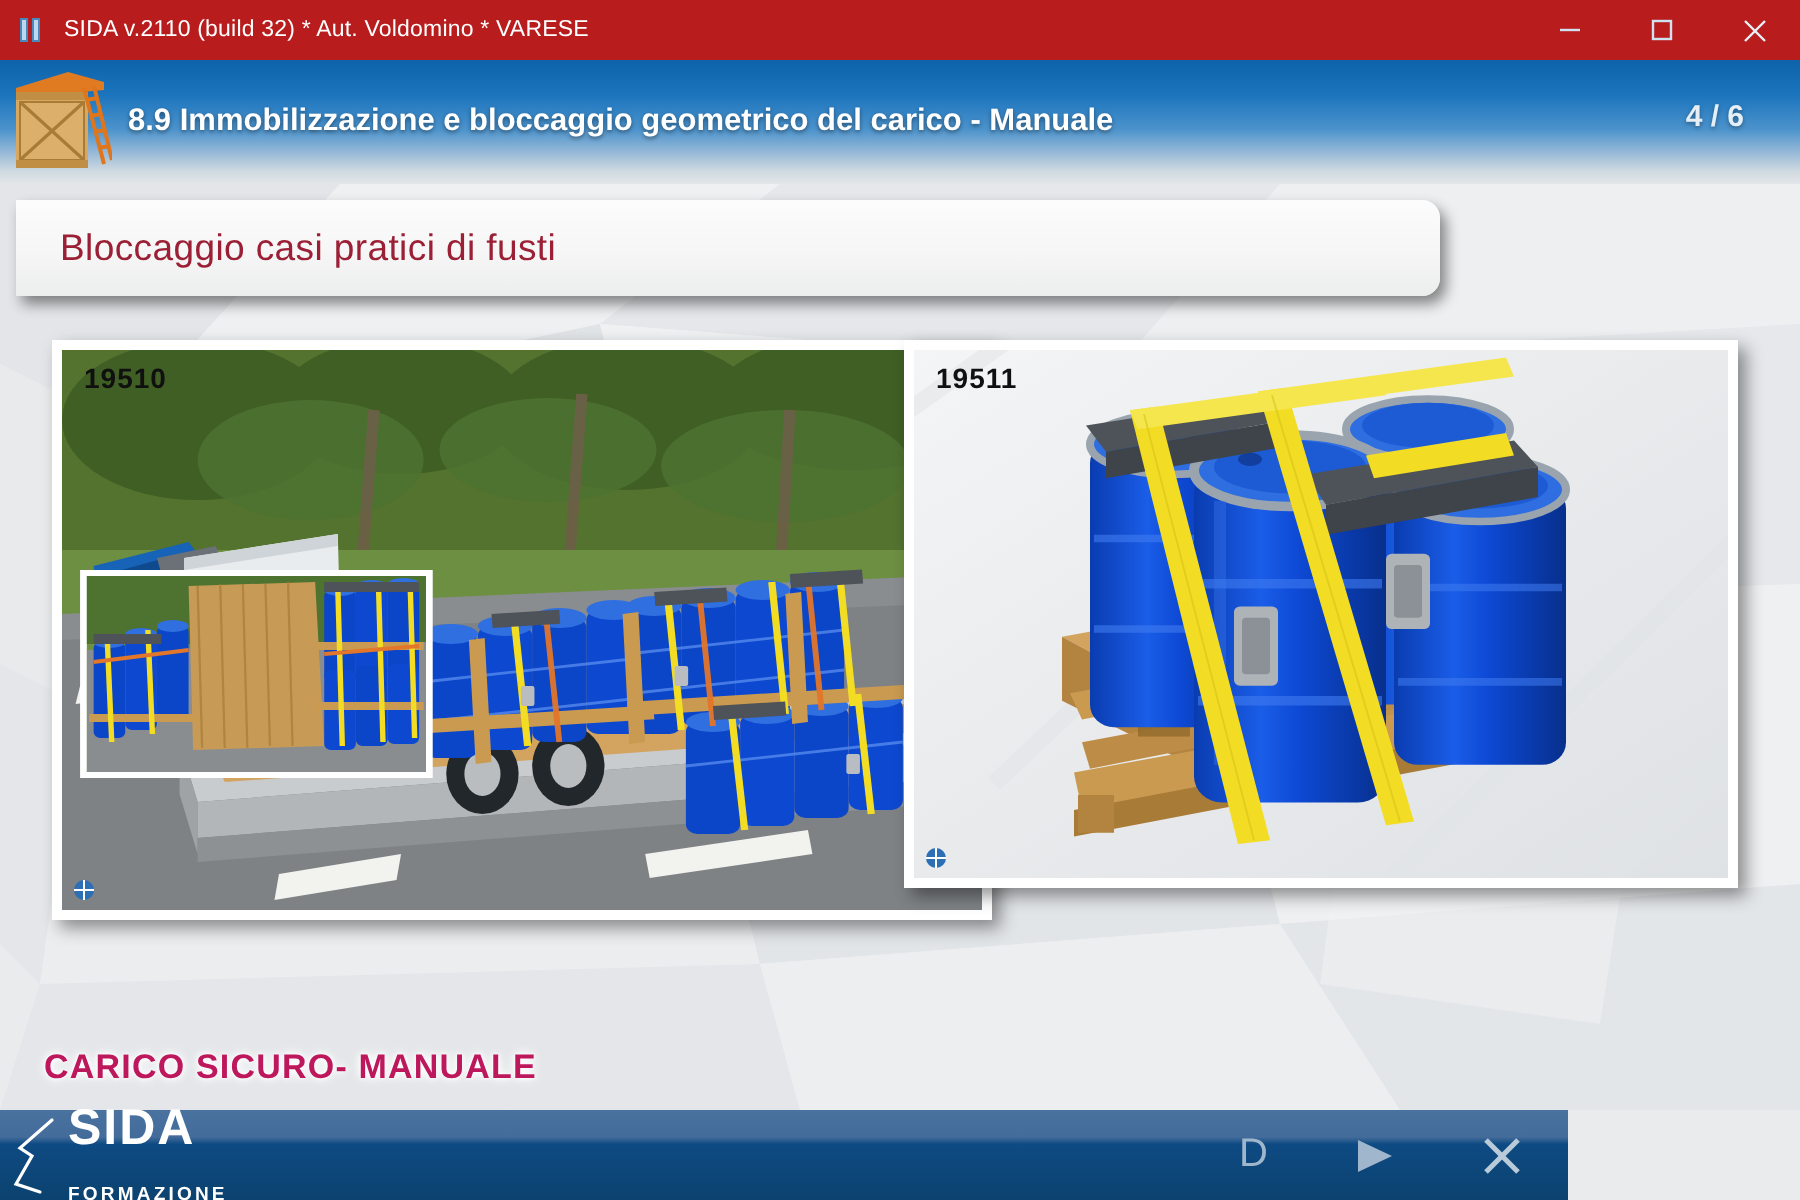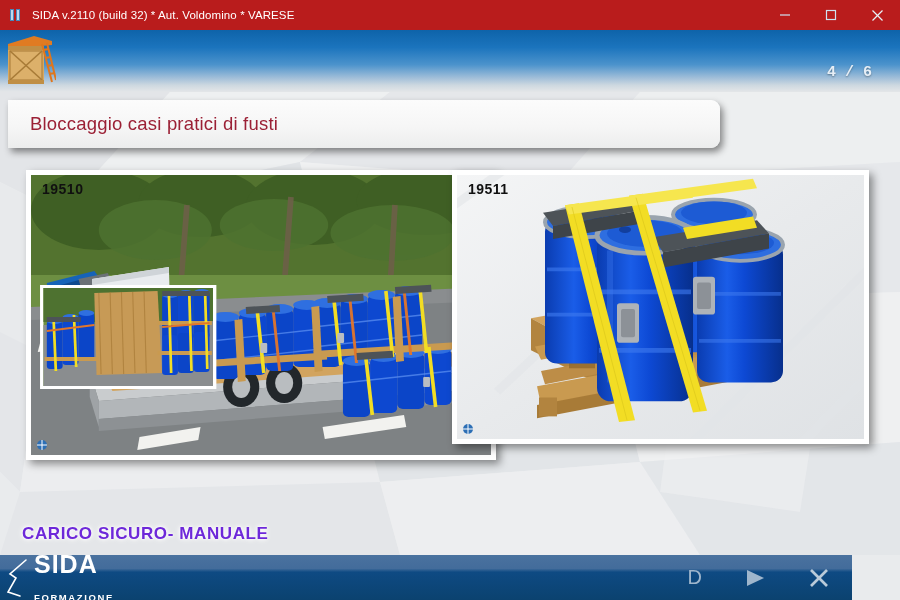--- a/index.html
+++ b/index.html
@@ -42,24 +42,23 @@
        #0e63a9 0%, #1b74bd 28%, #4c93cc 56%, #9cbcd8 76%, #cdd8e0 89%, #e4e6e8 100%);
     display:flex; align-items:flex-start;
   }
   #crate-icon{ width:52px; height:58px; margin-left:4px; flex:0 0 auto; }
   #header-title{
     color:#ffffff; font-size:15.5px; font-weight:bold;
     text-shadow:0 1px 2px rgba(0,0,0,.45);
     margin-top:22px; margin-left:8px; white-space:nowrap;
   }
   #header-counter{
-    margin-left:auto; margin-right:28px; margin-top:34px;
+    margin-left:auto; margin-right:28px; margin-top:20px;
     color:#e6eef6; font-size:15px; font-weight:bold;
     text-shadow:0 1px 2px rgba(0,0,0,.35);
-    font-family:Liberation Mono, monospace;
   }
 
   
   #stage{
     position:absolute; left:0; top:92px; width:900px; height:463px;
     overflow:hidden; background:#eceef0;
   }
   #poly-bg{ position:absolute; left:0; top:0; width:900px; height:463px; }
   #leftedge{
     position:absolute; left:0; top:92px; width:4px; height:463px;
@@ -93,28 +92,28 @@
     font-size:14px; font-weight:bold; color:#101010;
     letter-spacing:.5px;
   }
   .corner-icon{
     position:absolute; left:4px; bottom:3px; width:14px; height:13px; z-index:12;
   }
 
   
   #footer-caption{
     position:absolute; left:22px; top:432px;
-    color:#6d28d9; font-size:17px; font-weight:bold;
+    color:#be185d; font-size:17px; font-weight:bold;
     letter-spacing:.6px;
     text-shadow:0 0 4px #ffffff, 0 0 7px #ffffff, 0 0 2px #ffffff;
   }
 
   
   #bottombar{
-    position:absolute; left:0; top:555px; width:852px; height:45px;
+    position:absolute; left:0; top:555px; width:784px; height:45px;
     background:linear-gradient(180deg,#466f9e 0%,#3f689a 32%,#0f4a84 40%,#0d4symbol 41%,#0c4679 100%);
     display:flex; align-items:center;
   }
   #bottombar-grad{
     position:absolute; inset:0;
     background:linear-gradient(180deg,#4a729f 0%,#436c9b 30%,#0e4a83 38%,#0b426f 100%);
   }
   #logo-block{
     position:relative; z-index:3; margin-left:6px; display:flex; align-items:center;
   }
@@ -176,20 +175,21 @@
     <rect x="4" y="50" width="36" height="4" fill="#c08f45"></rect>
     <g stroke="#e0761c" stroke-width="2">
       <line x1="38" y1="14" x2="48" y2="52"></line>
       <line x1="43" y1="13" x2="52" y2="50"></line>
       <line x1="39" y1="20" x2="45" y2="19"></line>
       <line x1="41" y1="28" x2="47" y2="27"></line>
       <line x1="43" y1="36" x2="49" y2="35"></line>
       <line x1="45" y1="44" x2="51" y2="43"></line>
     </g>
   </svg>
+  <span id="header-title">8.9 Immobilizzazione e bloccaggio geometrico del carico - Manuale</span>
   <span id="header-counter">4 / 6</span>
 </div>
 
 <div id="leftedge"></div>
 
 <div id="stage">
 
   <svg id="poly-bg" viewBox="0 0 900 463" preserveAspectRatio="none">
     <rect width="900" height="463" fill="#eaecee"></rect>
     <polygon points="0,0 170,0 60,120 0,90" fill="#e3e5e8"></polygon>

